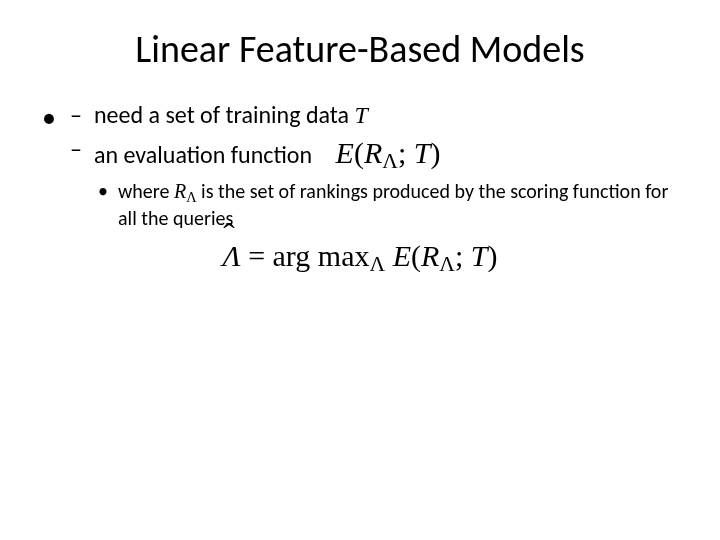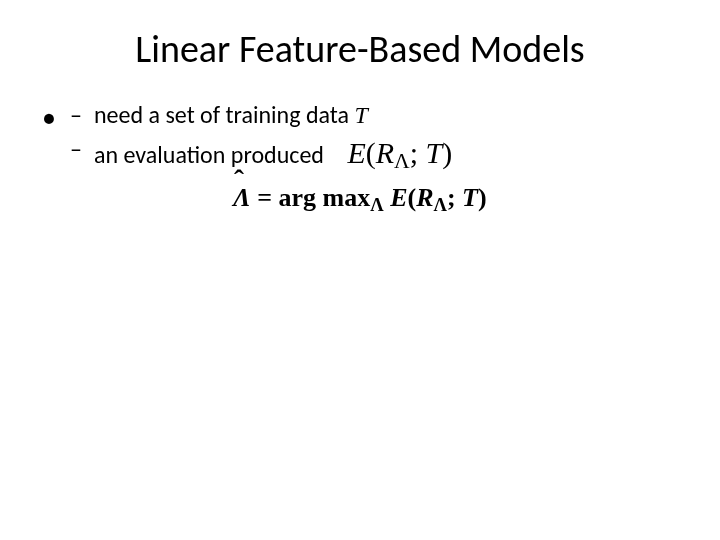--- a/index.html
+++ b/index.html
@@ -94,24 +94,23 @@
     font-style: normal;
   }
   .cal {
     font-family: "Brush Script MT","Segoe Script","Lucida Handwriting","URW Chancery L","Times New Roman",serif;
     font-style: italic;
   }
   .sub-note .it { font-style: italic; }
   .main-formula {
     text-align: center;
     font-family: "Times New Roman", Georgia, serif;
-    font-size: 26px;
+    font-size: 30px;
     font-style: italic;
     margin-top: 5px;
-    font-weight: bold;
   }
   .hat {
     position: relative;
     display: inline-block;
   }
   .hat::before {
     content: "ˆ";
     position: absolute;
     top: -0.68em;
     left: 0.02em;
@@ -128,25 +127,30 @@
 
   <ul class="level1">
 
     <li>
 
       <ul class="level2">
         <li>
           <span>need a set of training data </span><span style="font-style:italic;font-family:'Times New Roman',serif">T</span>
         </li>
         <li>
-          <span class="eval-line">an evaluation produced</span>
+          <span class="eval-line">an evaluation function</span>
           <span class="eval-formula">
             <span>E</span><span class="rm">(</span><span class="cal">R</span><span class="sub">Λ</span><span class="rm">; </span><span class="cal">T</span><span class="rm">)</span>
           </span>
 
+          <ul class="level3">
+            <li class="sub-note">
+              <span>where </span><span class="it" style="font-family:'Times New Roman',serif">R</span><span class="sub" style="font-family:'Times New Roman',serif">Λ</span><span> is the set of rankings produced by the scoring function for all the queries</span>
+            </li>
+          </ul>
         </li>
       </ul>
     </li>
 
 
   </ul>
 
   <div class="main-formula">
     <span class="hat">Λ</span><span style="font-style:normal"> = </span><span style="font-style:normal">arg max</span><span class="sub">Λ</span><span> </span><span>E</span><span style="font-style:normal">(</span><span class="cal">R</span><span class="sub">Λ</span><span style="font-style:normal">; </span><span class="cal">T</span><span style="font-style:normal">)</span>
   </div>

